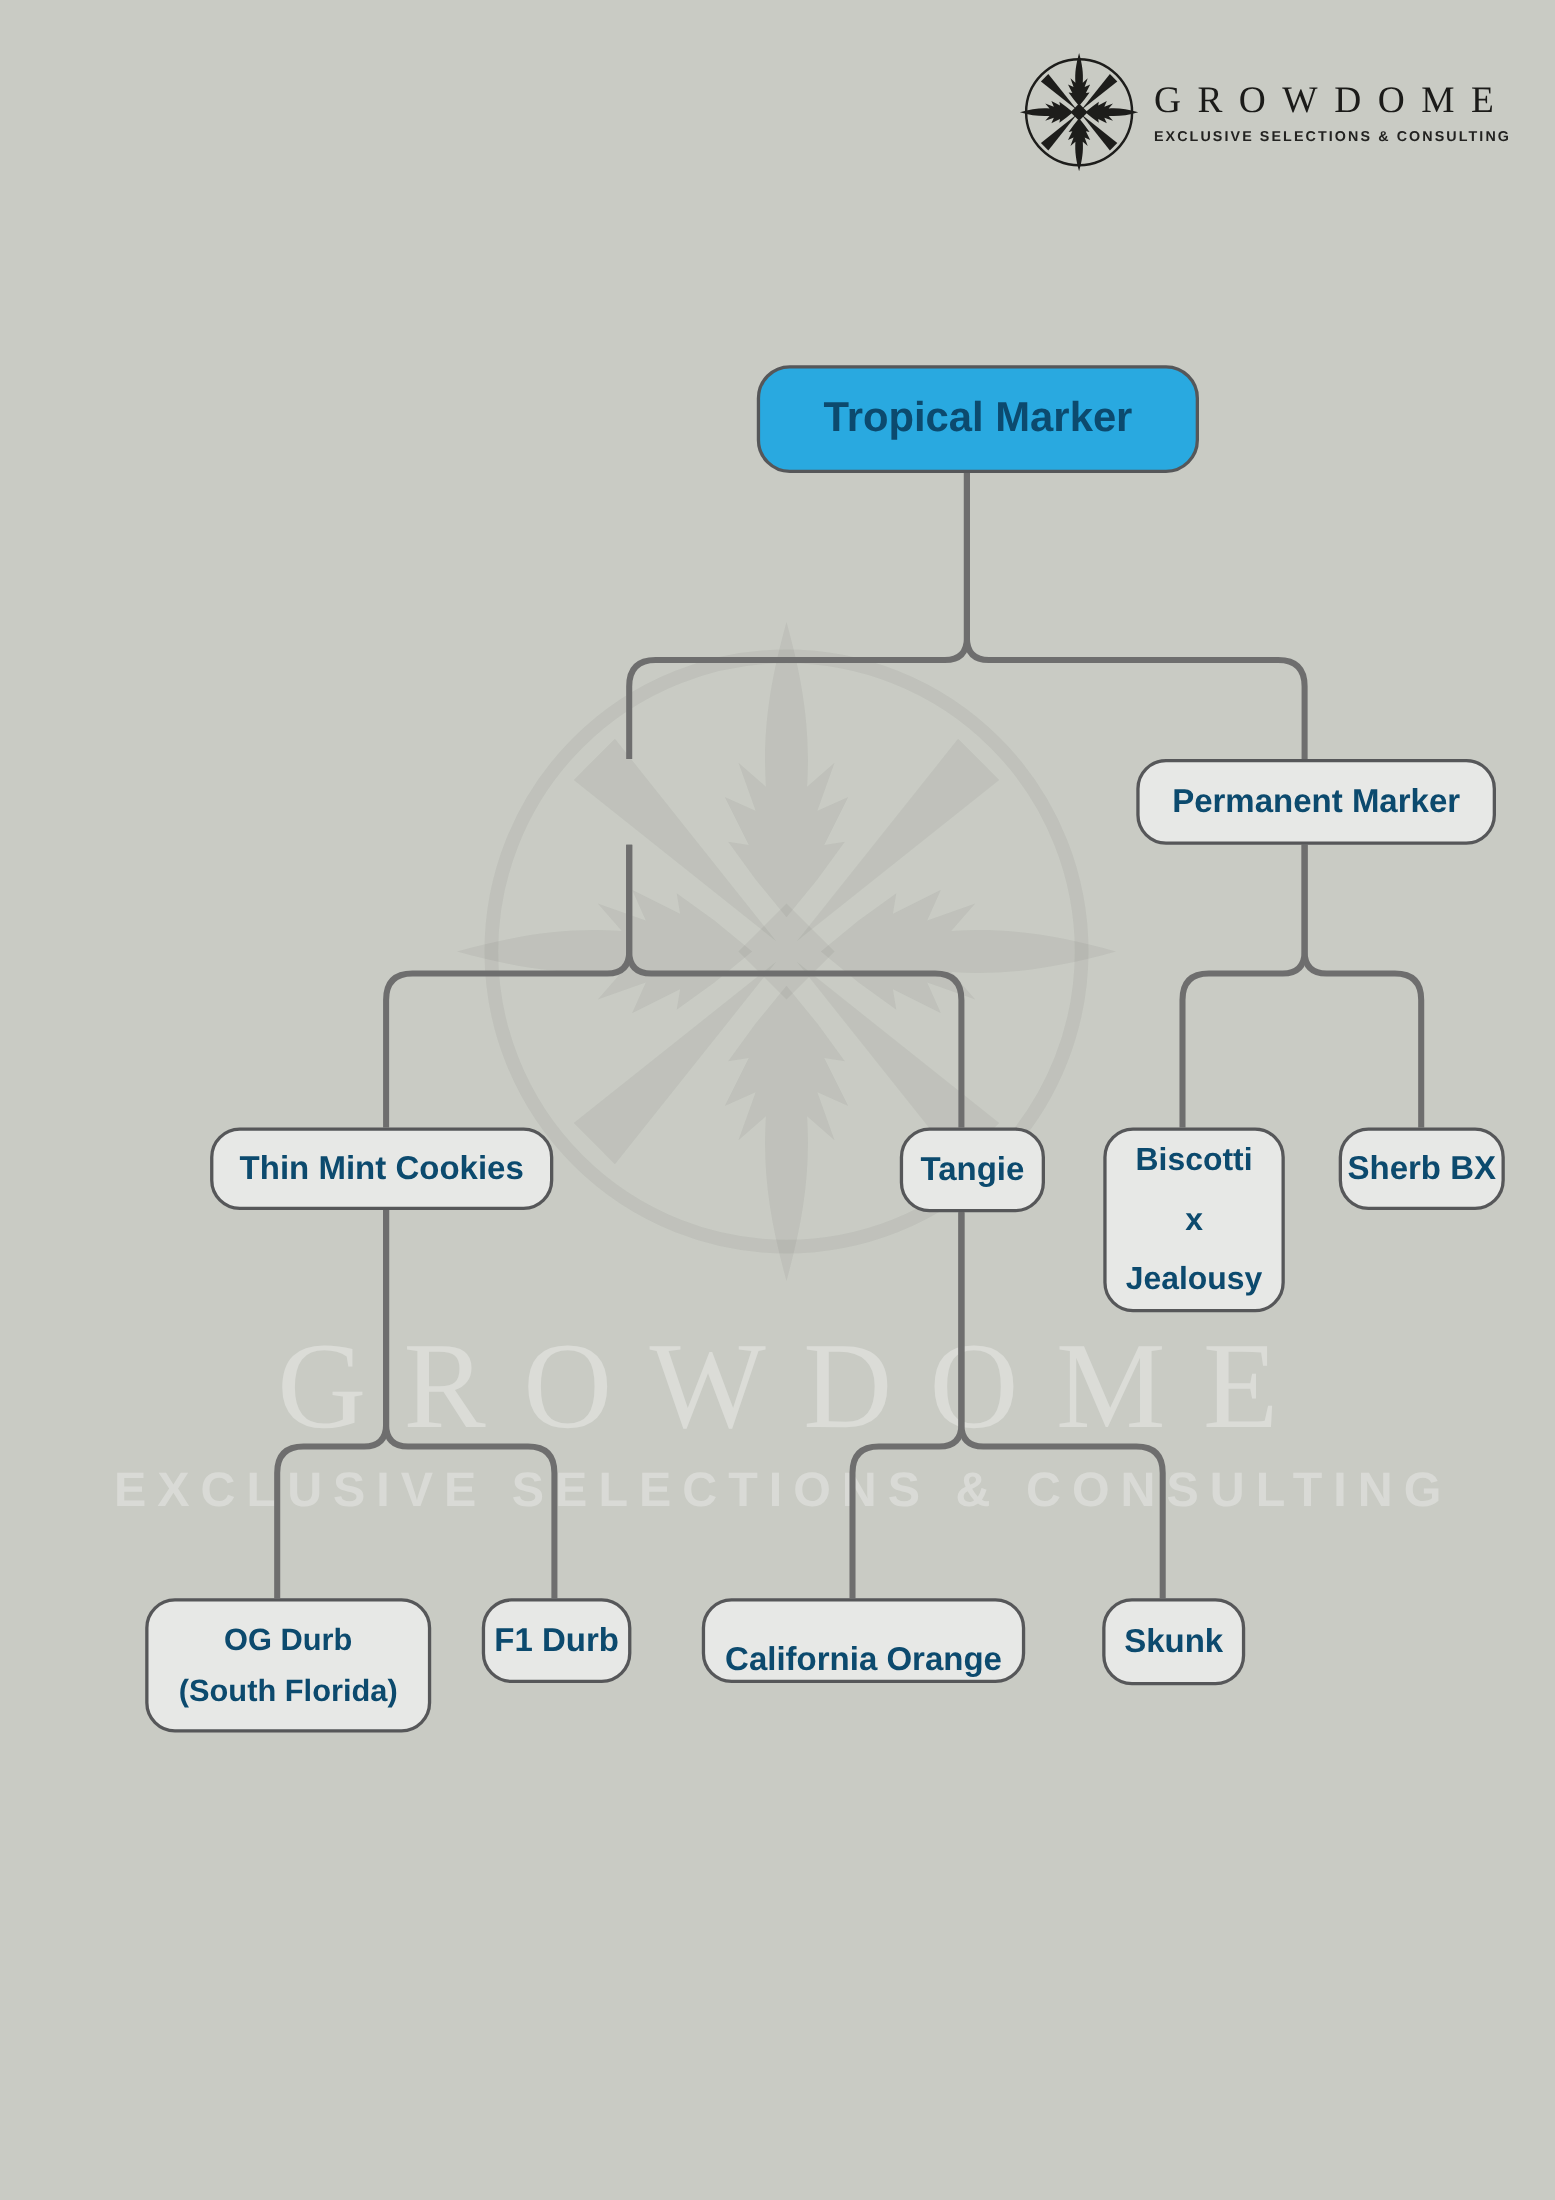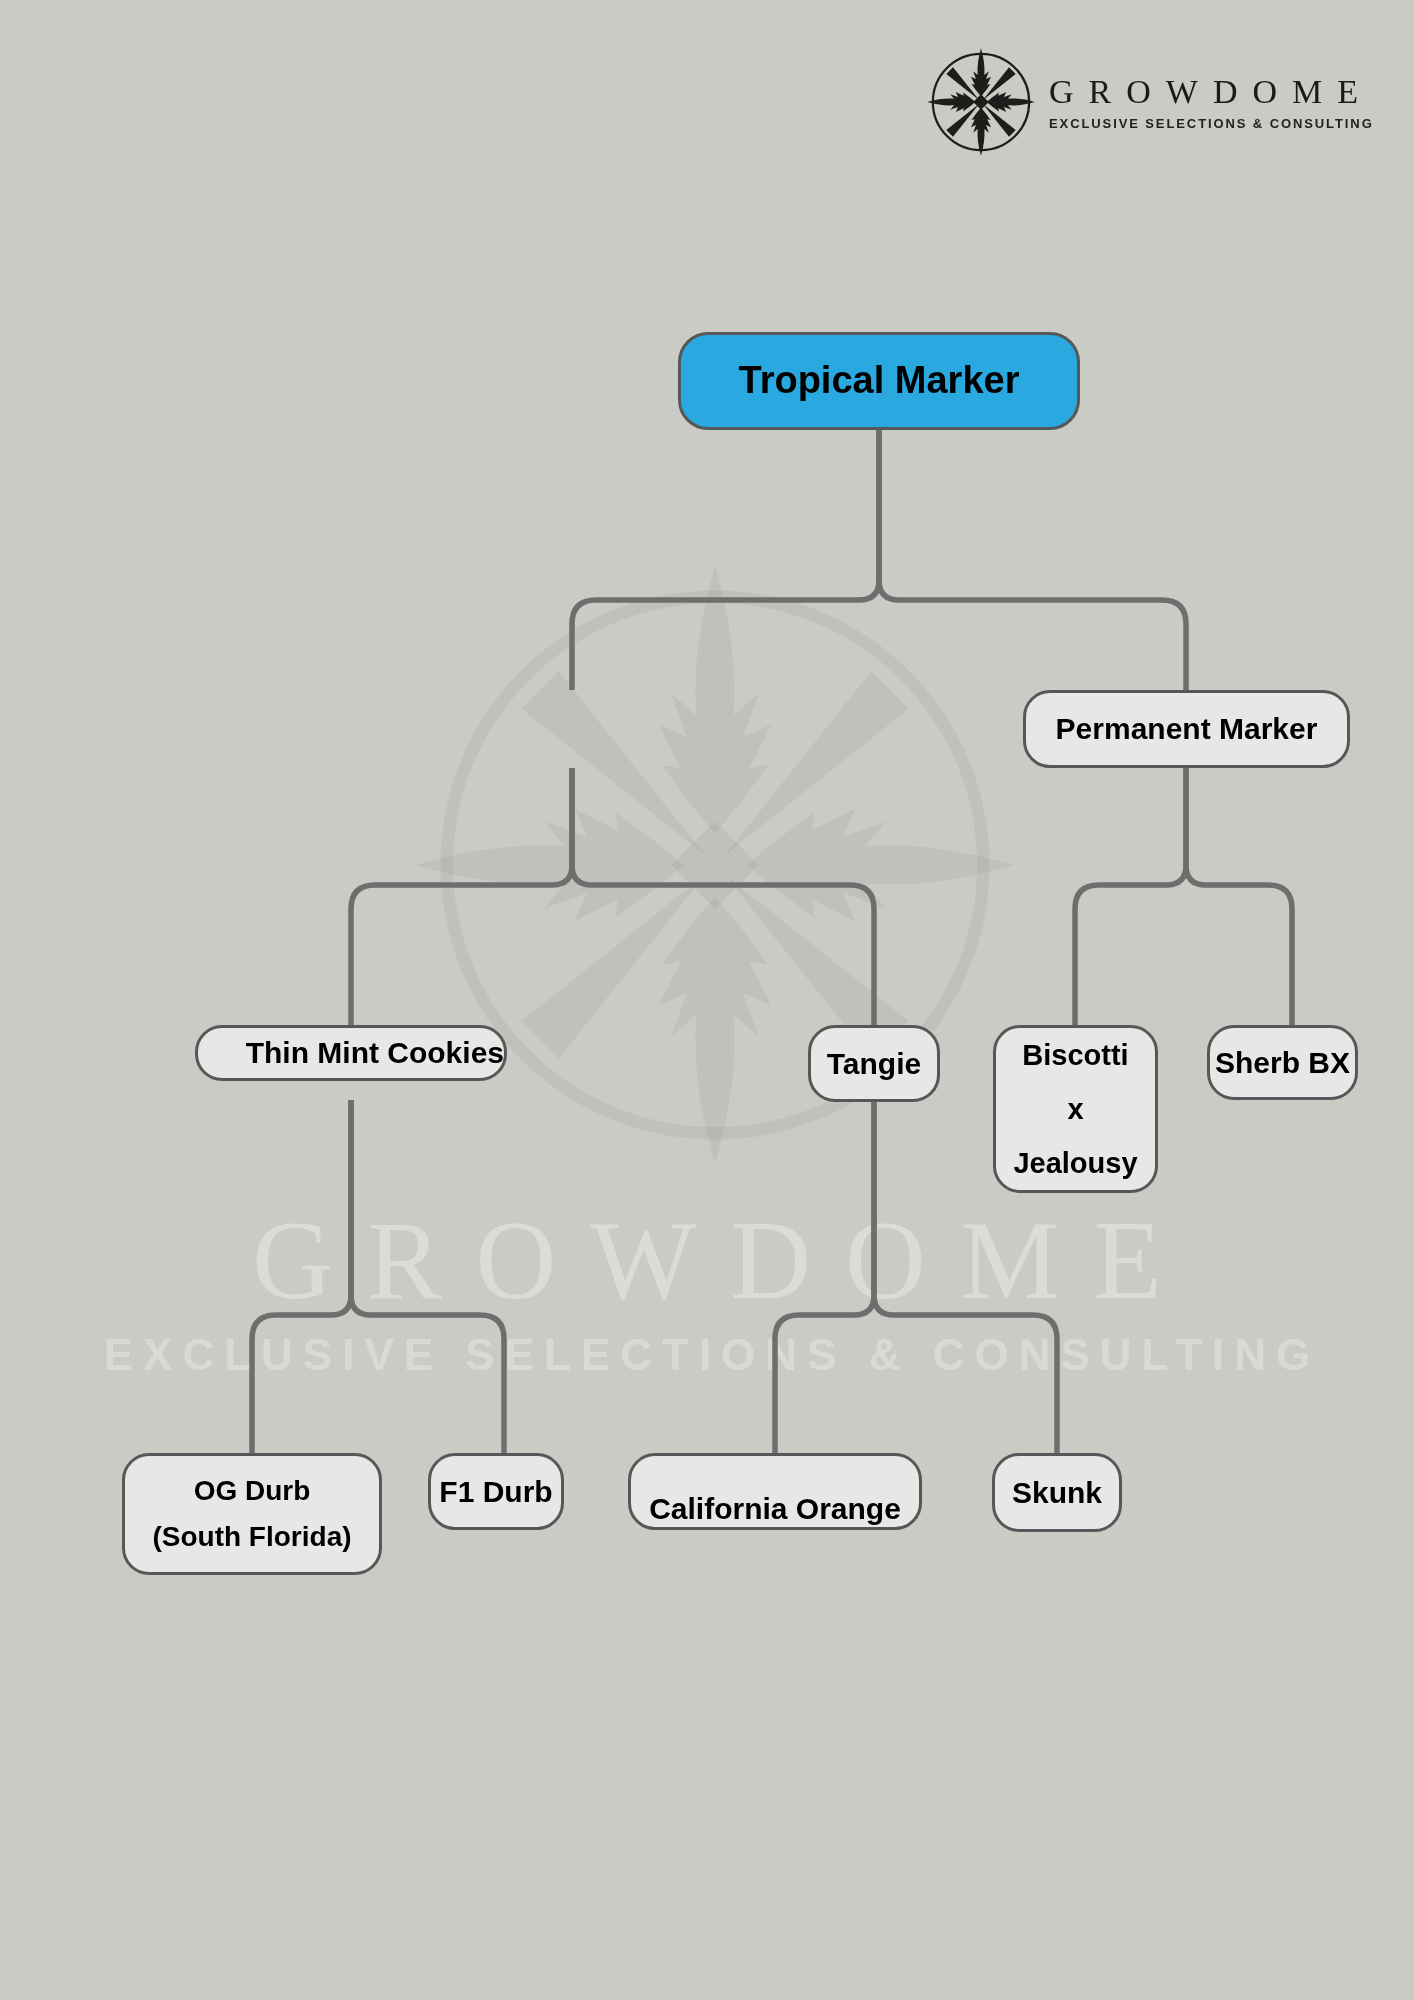--- a/index.html
+++ b/index.html
@@ -54,23 +54,24 @@
 
   
   .node{
     position:absolute;
     box-sizing:border-box;
     background:#e7e8e6;
     border:3px solid #565759;
     border-radius:27px;
     display:flex;flex-direction:column;
     align-items:center;justify-content:center;
-    color:#000000;font-weight:700;font-size:30px;
+    color:#0c4a6e;font-weight:700;font-size:30px;
     text-align:center;line-height:1.25;
     white-space:nowrap;
+    margin-left:10px;
   }
   .node.root{
     background:#29a9e0;
     font-size:38px;
     border-radius:30px;
   }
   .node.multi3{line-height:54px;font-size:29px;}
   .node.multi2{line-height:46px;font-size:28px;}
 </style>
 </head>
@@ -126,21 +127,21 @@
 
   <div class="node root" style="left:678px;top:332px;width:402px;height:98px;">
     <span>Tropical Marker</span>
   </div>
 
 
   <div class="node" style="left:1023px;top:690px;width:327px;height:78px;">
     <span>Permanent Marker</span>
   </div>
 
-  <div class="node" style="left:195px;top:1025px;width:312px;height:56px;align-items:flex-end;">
+  <div class="node" style="left:181px;top:1025px;width:312px;height:75px;">
     <span>Thin Mint Cookies</span>
   </div>
 
   <div class="node" style="left:808px;top:1025px;width:132px;height:77px;">
     <span>Tangie</span>
   </div>
 
   <div class="node multi3" style="left:993px;top:1025px;width:165px;height:168px;">
     <span>Biscotti</span>
     <span>x</span>

